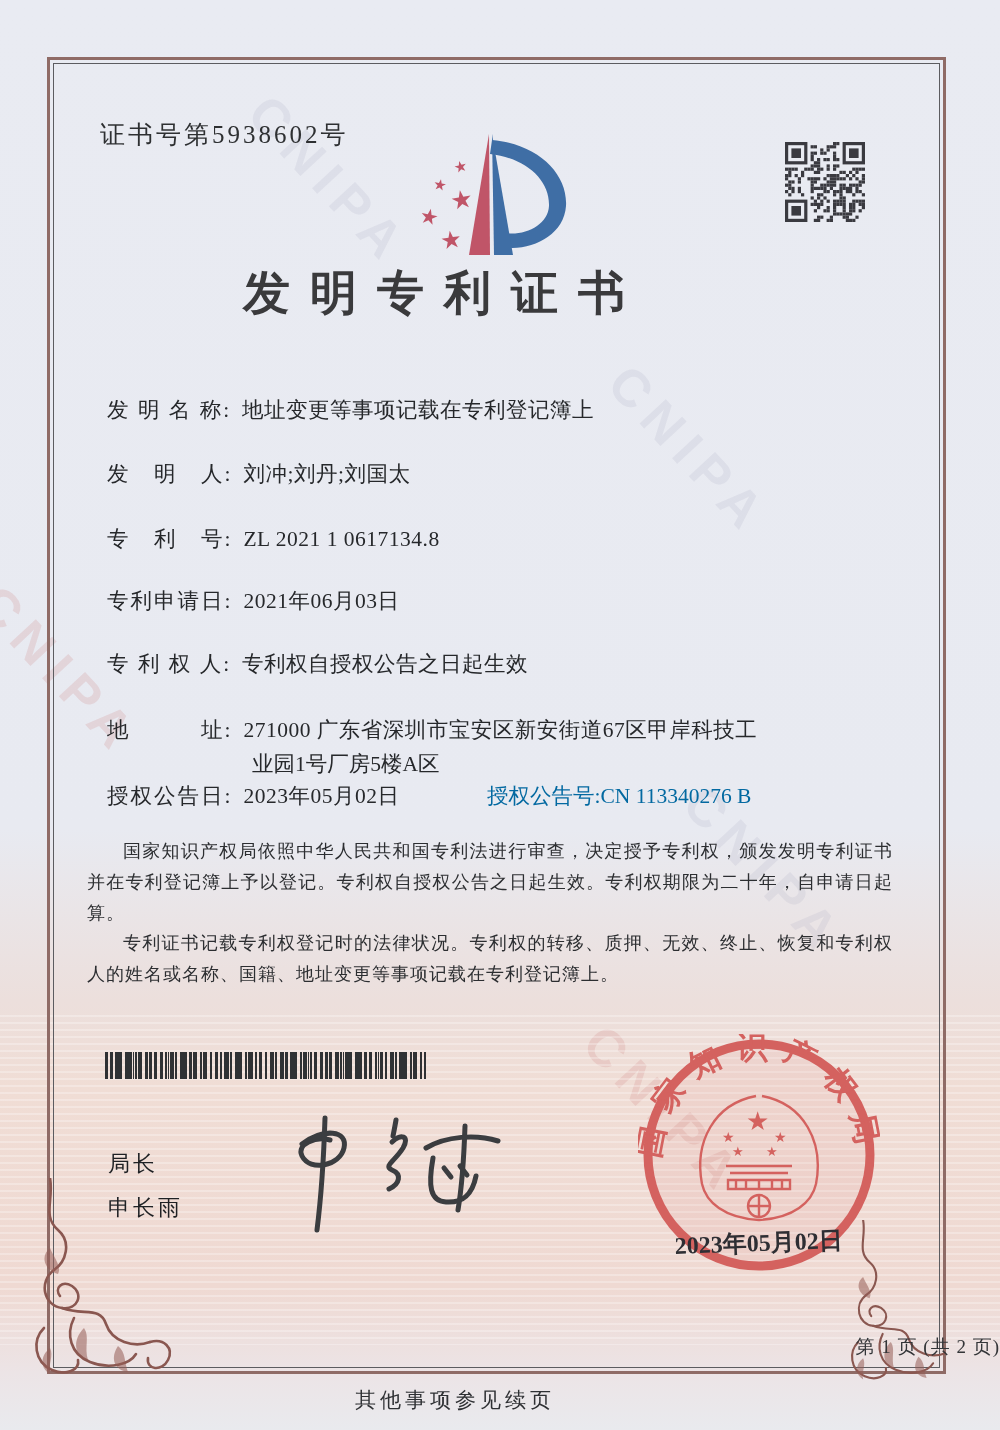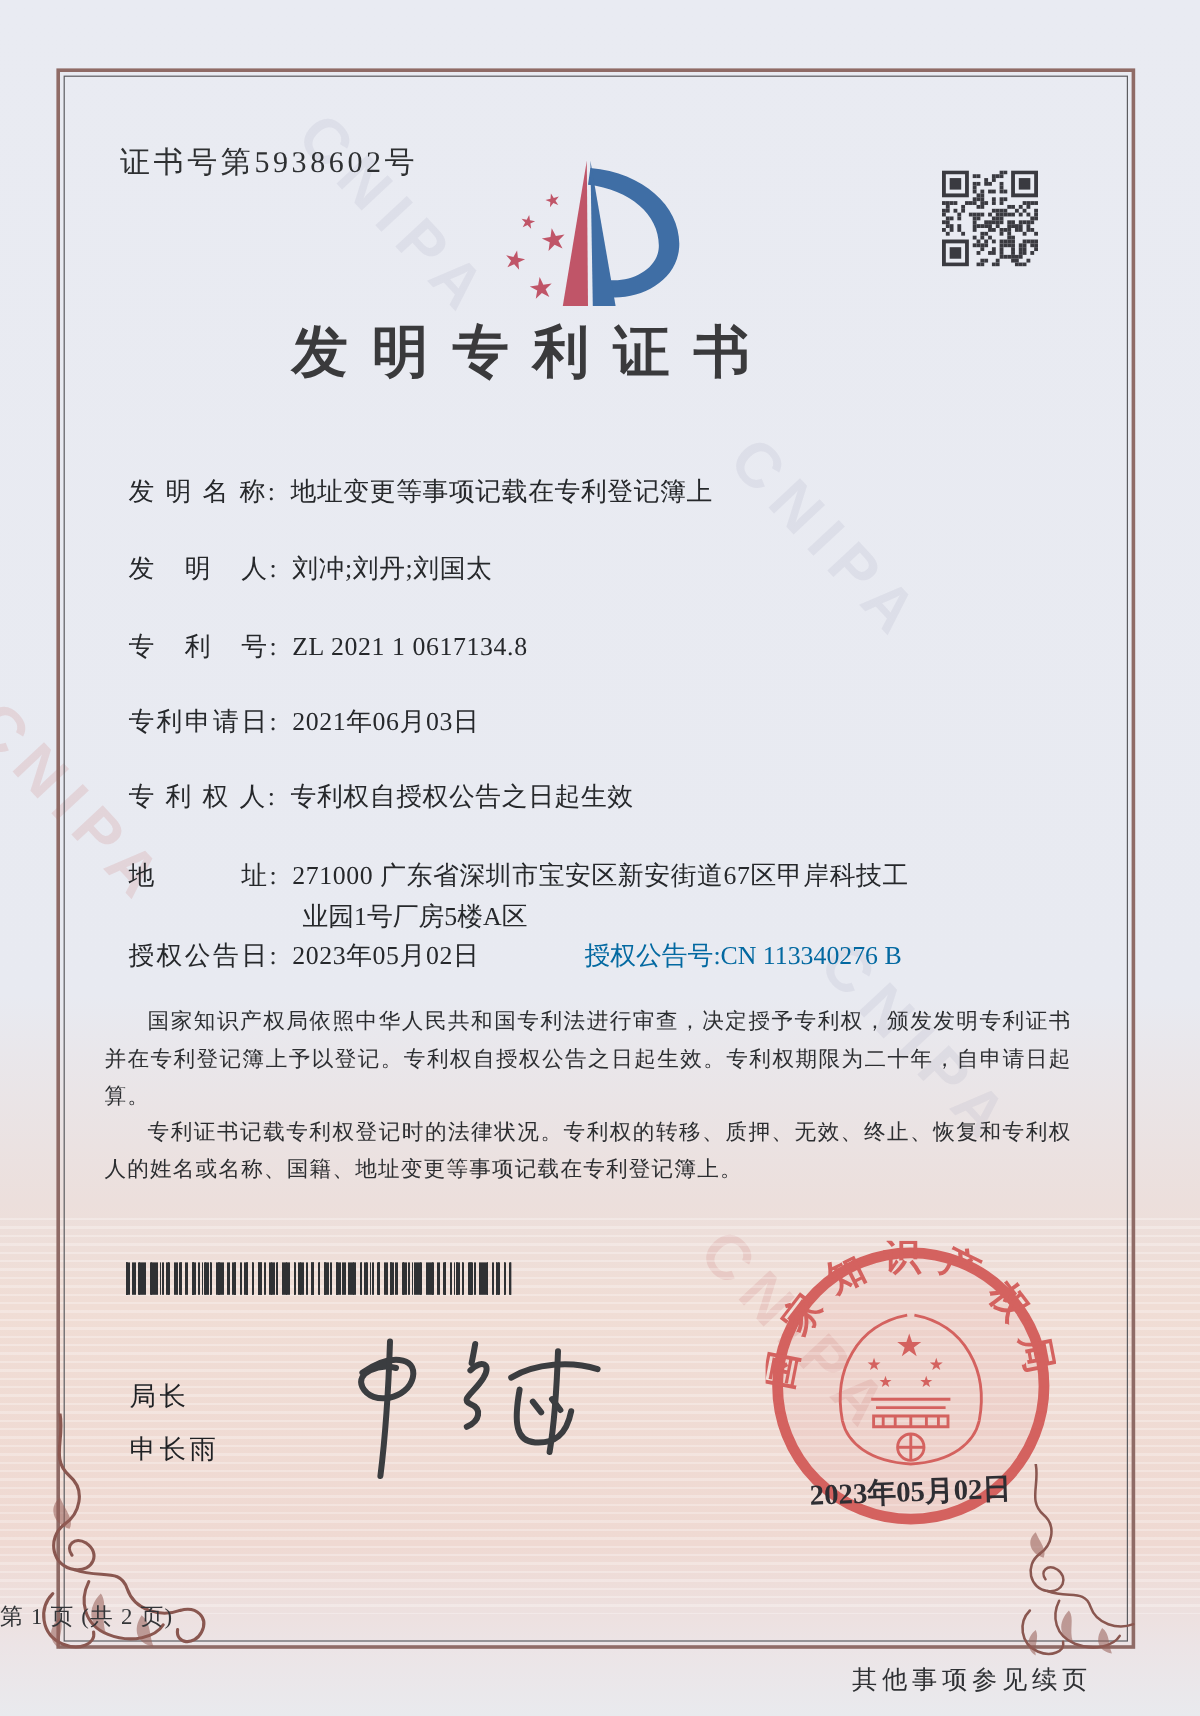--- a/index.html
+++ b/index.html
@@ -53,23 +53,23 @@
       repeating-linear-gradient(90deg,#2f3134 0 3px,rgba(0,0,0,0) 3px 11px),
       repeating-linear-gradient(90deg,#2f3134 0 1px,rgba(0,0,0,0) 1px 7px);
   }
   
   .signer{position:absolute;left:108px;top:1142px;font-family:Liberation Sans, sans-serif;
     font-size:22px;color:#1f2124;line-height:44px;letter-spacing:3px;}
   .sig-svg{position:absolute;left:268px;top:1108px;}
   
   .seal{position:absolute;left:638px;top:1034px;}
   
-  .page-info{position:absolute;left:0;top:1334px;width:1000px;text-align:left;
+  .page-info{position:absolute;left:0;top:1334px;width:1000px;text-align:right;
     font-size:19px;color:#333538;letter-spacing:1px;}
-  .continuation{position:absolute;left:0;top:1386px;width:910px;text-align:right;
+  .continuation{position:absolute;left:0;top:1386px;width:910px;text-align:center;
     font-size:21px;color:#2e3033;letter-spacing:4px;}
   .ornament{position:absolute;}
 </style>
 </head>
 <body>
 
 <div>
 
   <div class="wm cool" style="left:225px;top:150px">CNIPA</div>
   <div class="wm cool" style="left:585px;top:420px">CNIPA</div>

